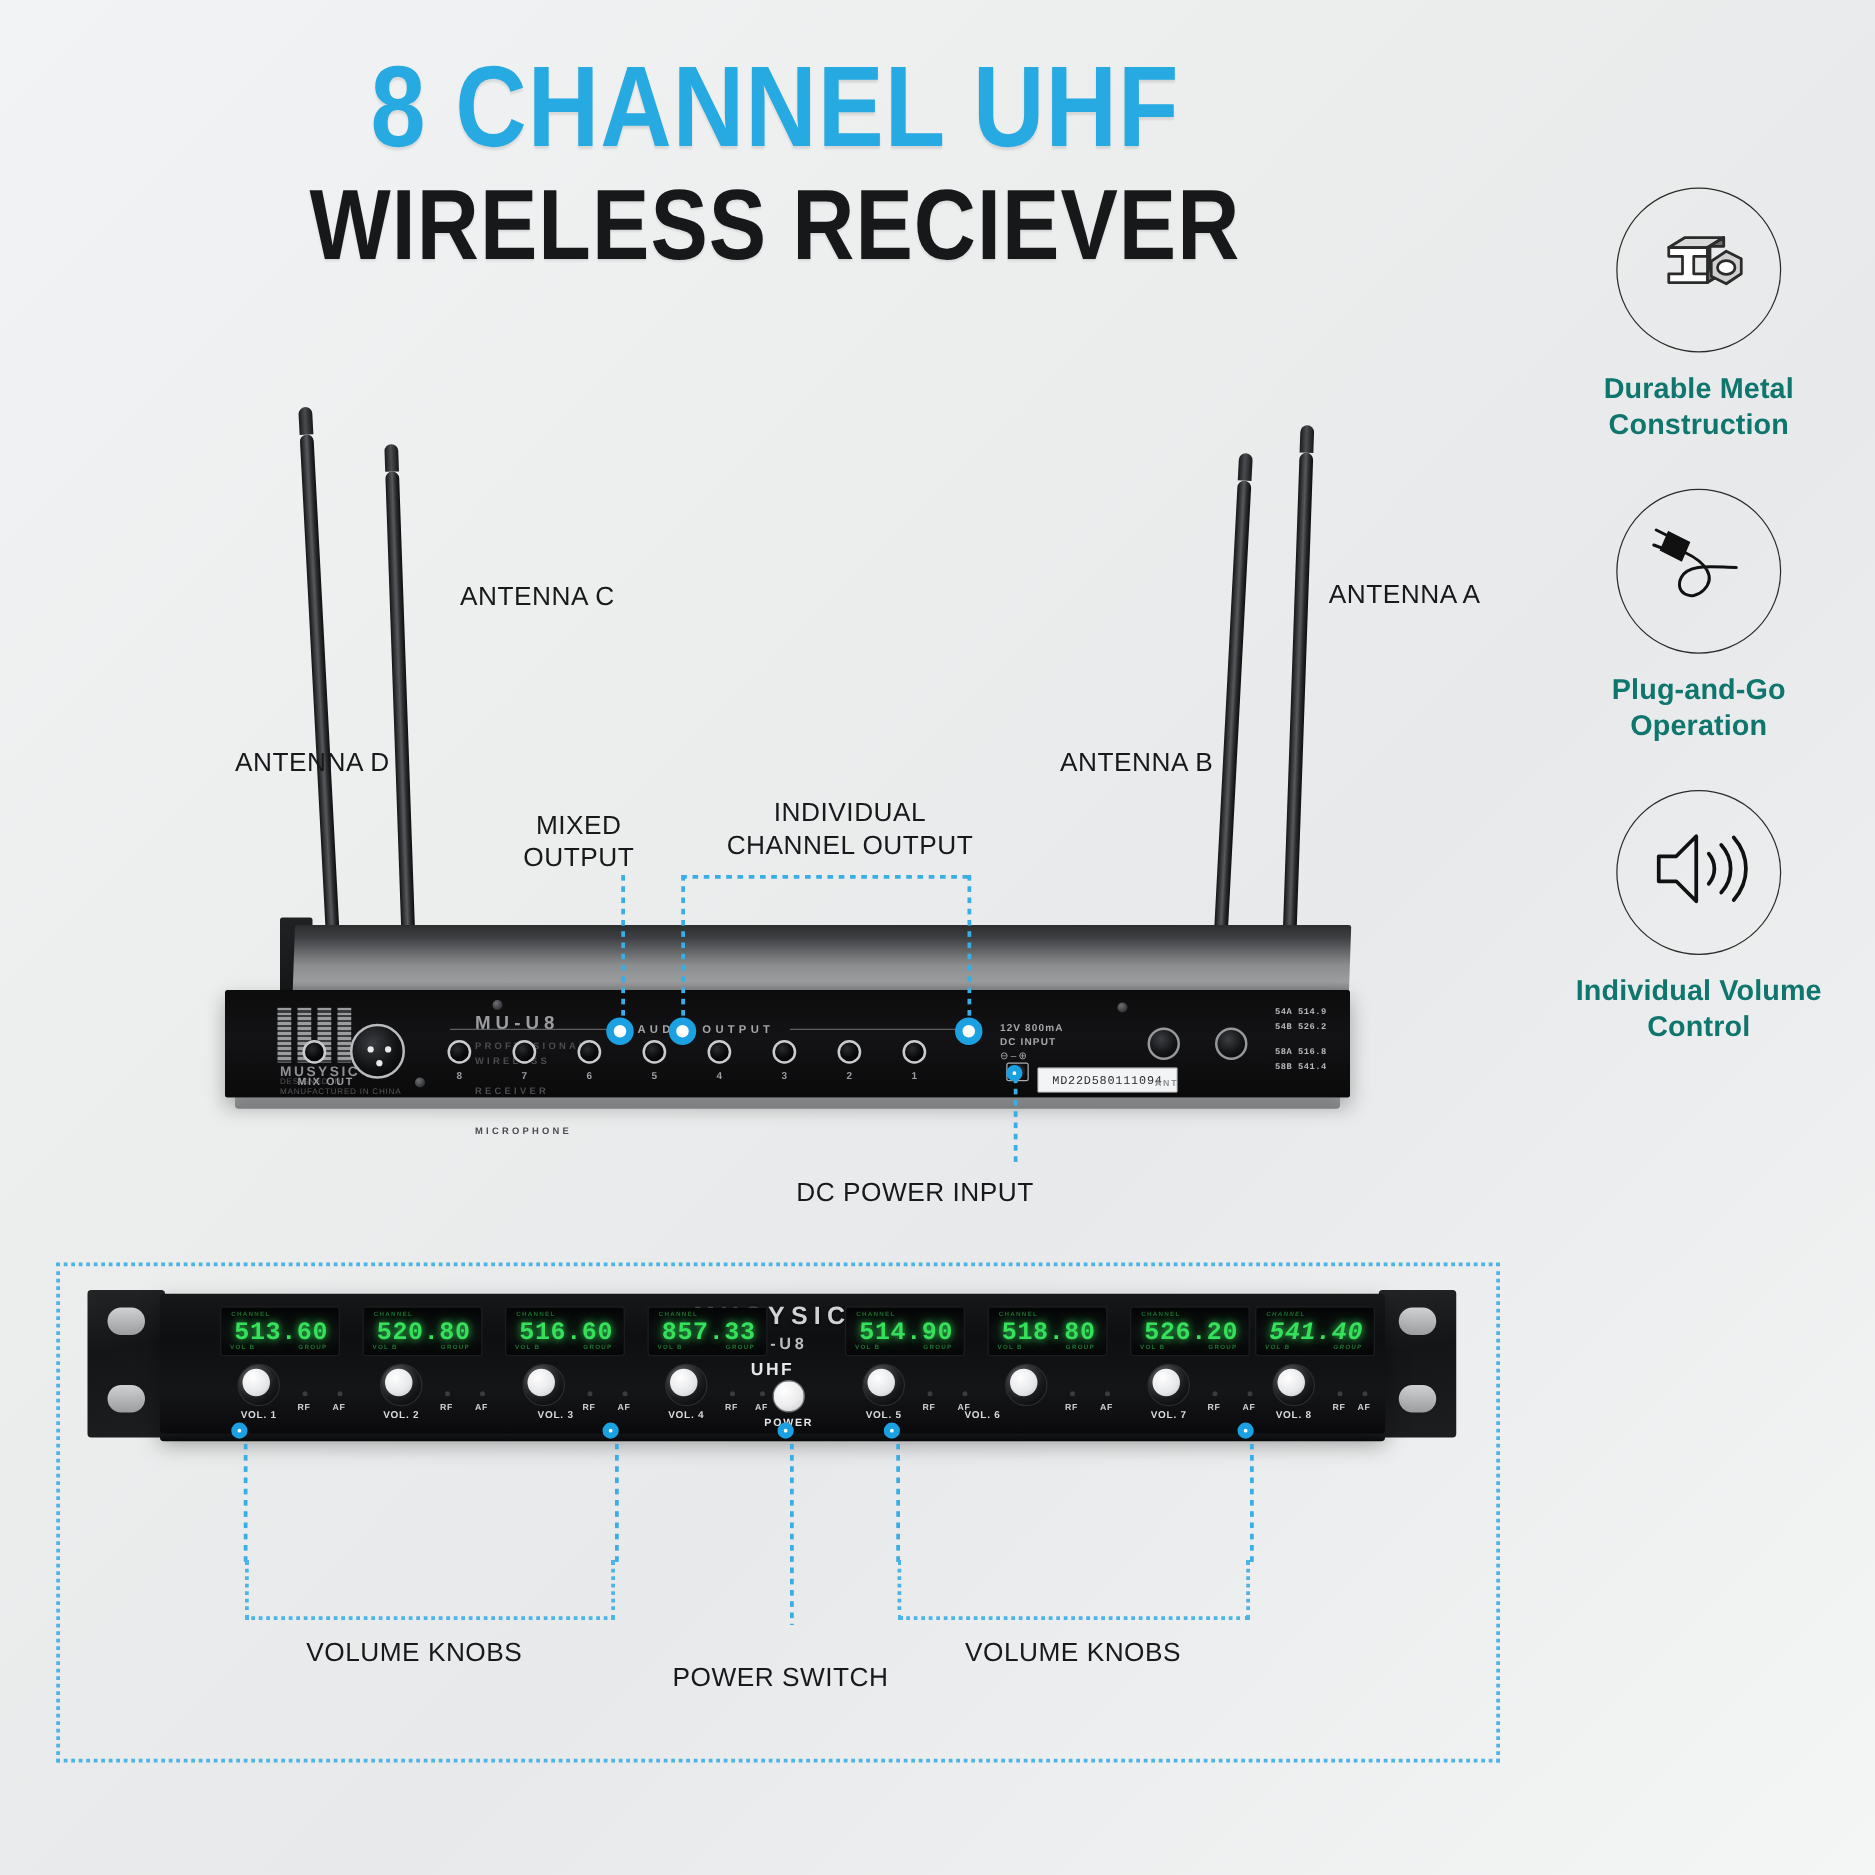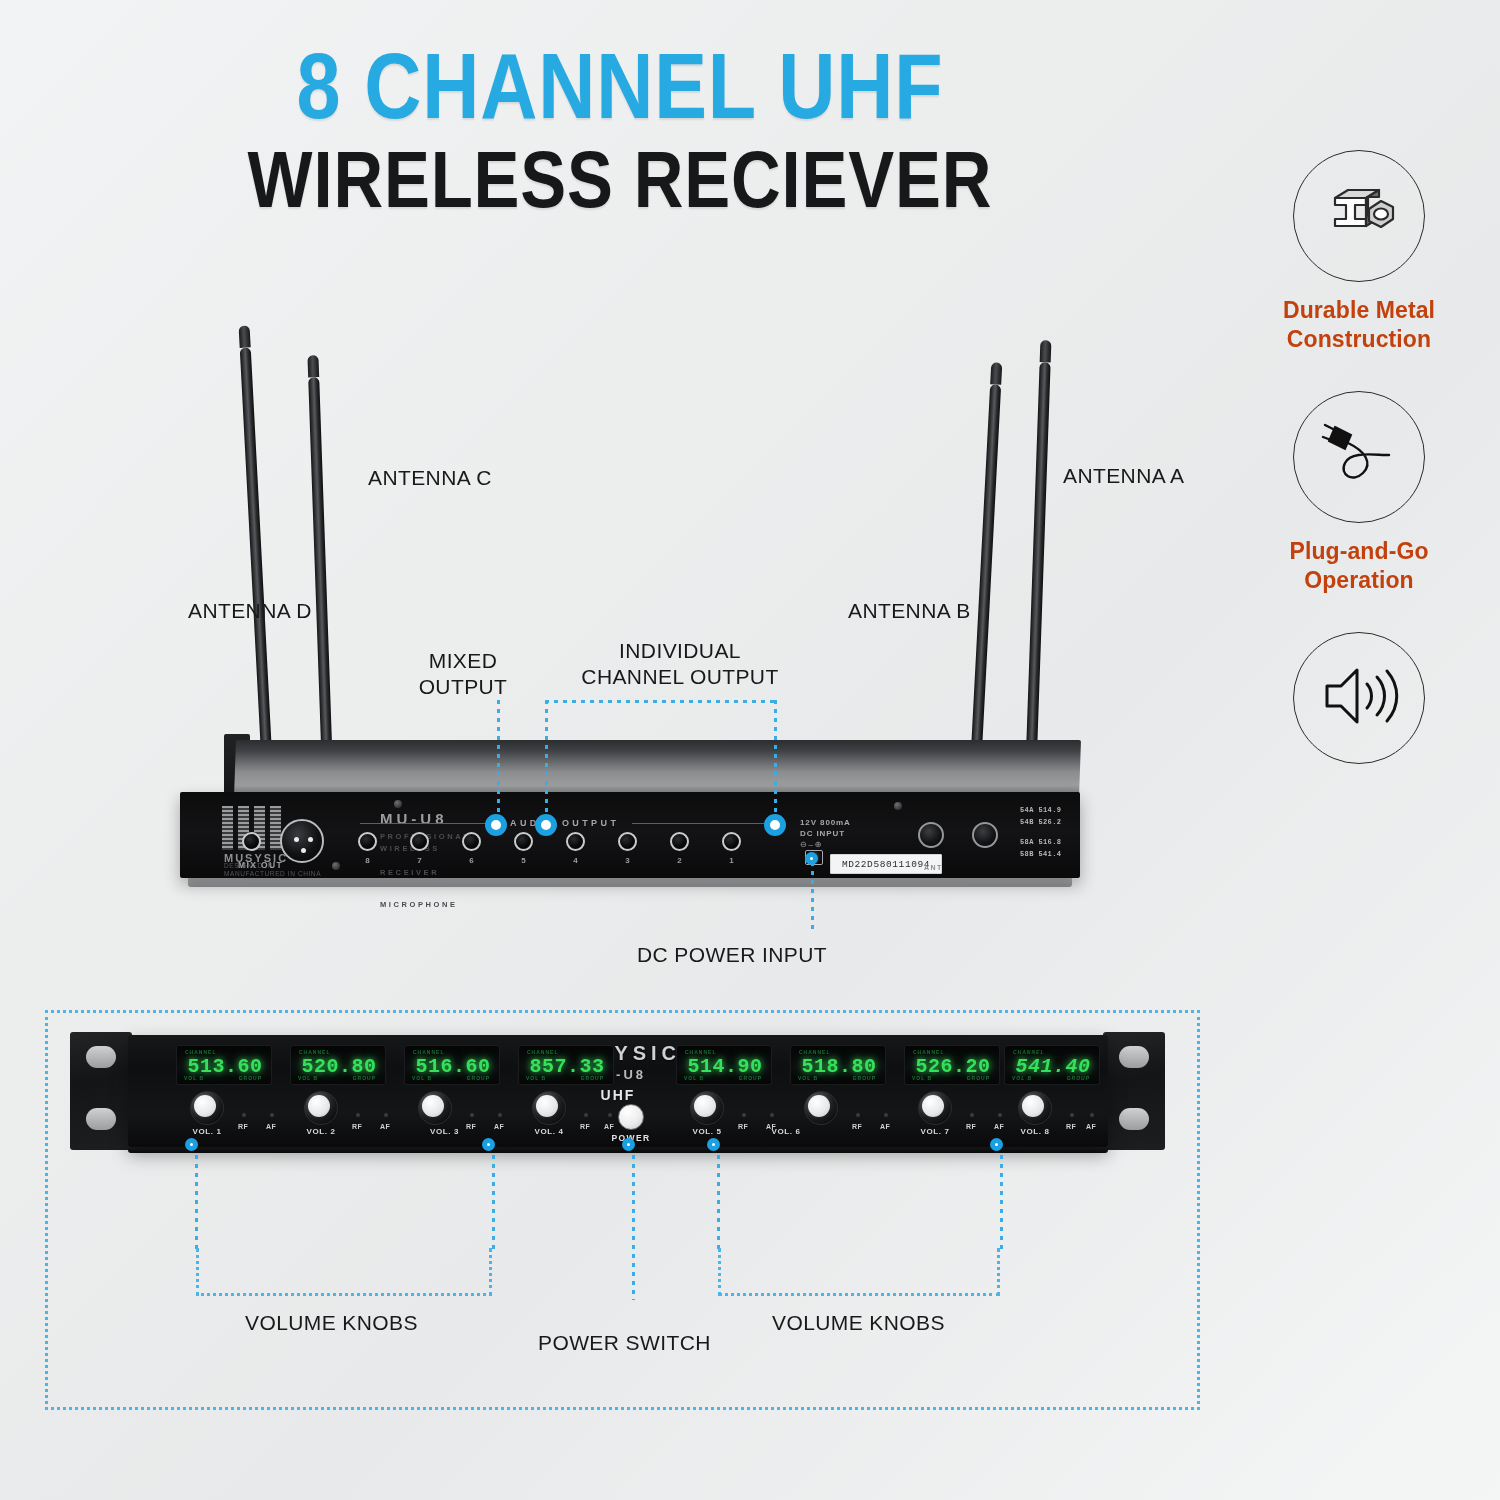--- a/index.html
+++ b/index.html
@@ -27,21 +27,21 @@
 
   
   #features { position:absolute; right:16px; top:150px; width:250px; }
   .feature { width:250px; margin-bottom:36px; text-align:center; }
   .feat-circle {
     width:132px; height:132px; border-radius:50%;
     border:1.6px solid #2b2b2b; margin:0 auto 14px auto;
     display:flex; align-items:center; justify-content:center; background:transparent;
   }
   .feat-label {
-    color:#c2410c; font-size:23px; font-weight:700; line-height:1.28;
+    color:#0f766e; font-size:23px; font-weight:700; line-height:1.28;
     letter-spacing:.1px;
   }
 
   
   #rear-section { position:absolute; left:0; top:300px; width:1240px; height:680px; }
 
   
   #front-dash-box {
     position:absolute; left:45px; top:1010px; width:1155px; height:400px;
     border:3px dotted #4db4e8;
@@ -271,20 +271,22 @@
         <svg width="80" height="72" viewBox="0 0 80 72">
           <g fill="none" stroke="#111" stroke-width="3" stroke-linejoin="round" stroke-linecap="round">
             <path d="M8 26 L22 26 L38 10 L38 62 L22 46 L8 46 Z"></path>
             <path d="M48 24 C54 31, 54 41, 48 48"></path>
             <path d="M58 17 C68 28, 68 44, 58 55"></path>
             <path d="M68 11 C81 26, 81 46, 68 61"></path>
           </g>
         </svg>
       </span>
     </div>
+    <div class="feat-label">Individual Volume
+Control</div>
   </div>
 </div>
 
 <div id="rear-section">
 
   <div class="antenna" style="left:262px; top:25px; transform:rotate(-3deg);">
     <div class="ant-tip"></div>
     <div class="ant-rod" style="height:400px;"></div>
     <div class="ant-base"></div>
   </div>

